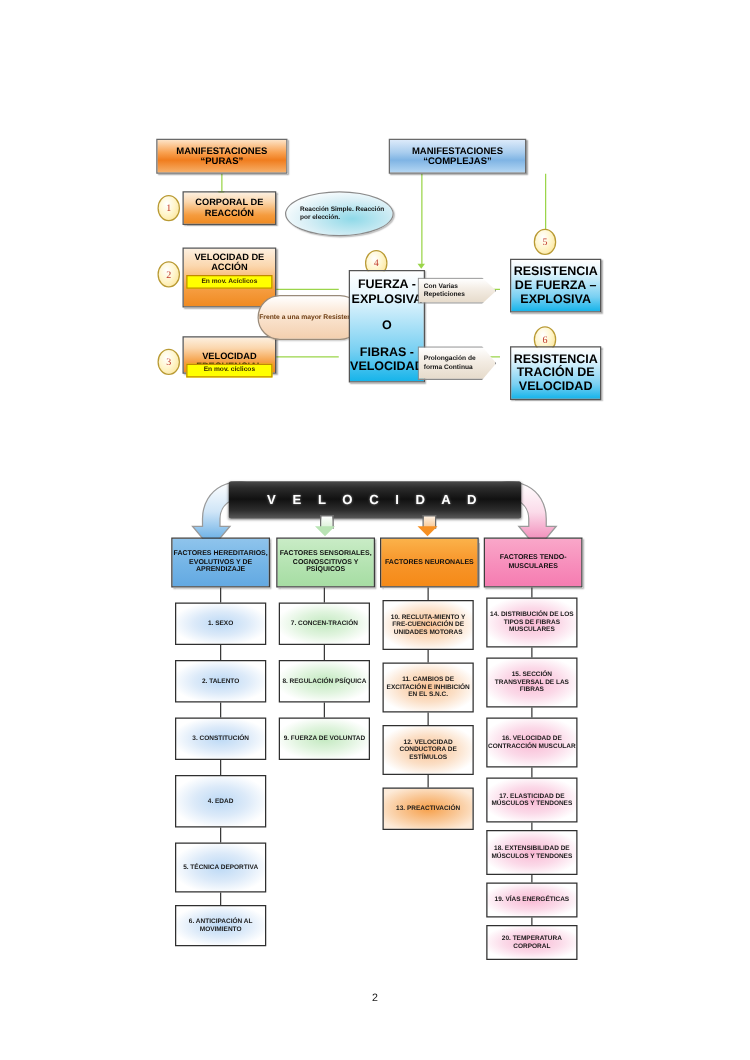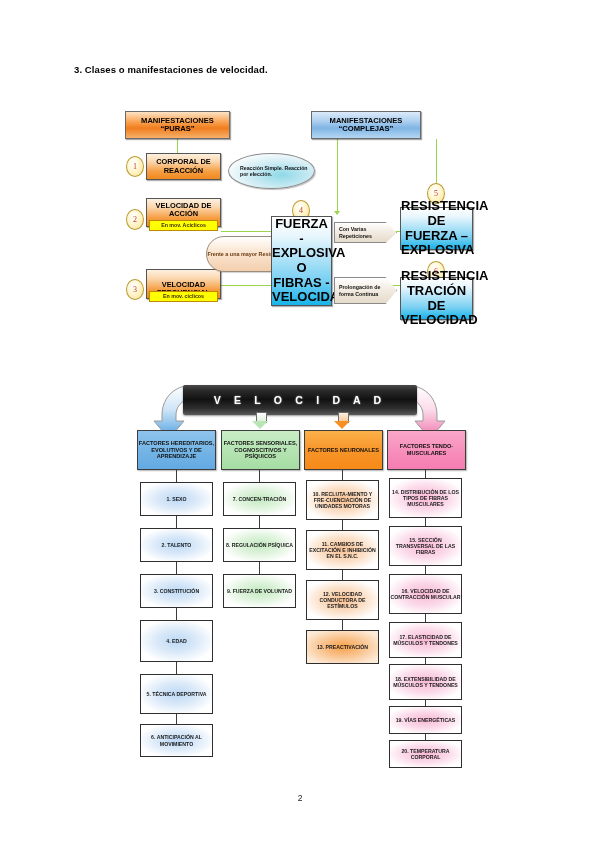--- a/index.html
+++ b/index.html
@@ -43,22 +43,23 @@
     border:1px solid #6a6a6a;font-size:7.6px;color:#000;
     box-shadow:1px 1px 1px rgba(0,0,0,.35);
   }
   .orangebox{
     background:linear-gradient(to bottom,#fdf0e0 0%,#fbd7ae 30%,#f59c3f 72%,#f08a20 100%);
     border:1px solid #555;font-size:7.4px;
     box-shadow:1px 1px 1px rgba(0,0,0,.3);
   }
   .cyanbox{
     background:linear-gradient(to bottom,#ffffff 0%,#e7f6fd 22%,#79d0f2 72%,#16b4ea 100%);
-    border:1px solid #555;font-size:13px;
+    border:1px solid #555;font-size:10px;
     box-shadow:1px 1px 1px rgba(0,0,0,.3);
+    margin-left:8px;
   }
   .yellowtag{
     position:absolute;box-sizing:border-box;
     background:#ffff00;border:1px solid #c08a00;
     display:flex;align-items:center;justify-content:center;
     font-size:5.3px;font-weight:bold;color:#3a2a00;text-align:center;
     line-height:1;
   }
   .numcircle{
     position:absolute;box-sizing:border-box;
@@ -165,21 +166,20 @@
   .da-orange .stem{background:linear-gradient(to bottom,#fdf0e2,#f9c48a);}
   .da-orange .head{border-top-color:#f69023;}
 
   .curvearrow{position:absolute;}
 </style>
 </head>
 <body>
 
 <div class="page">
 
-  <div class="heading" id="h3">3. Clases o manifestaciones de velocidad.</div>
 
   <div>
 
     <div class="gline v" style="left:177px;top:139px;height:16px;"></div>
     <div class="gl-arrow" style="left:174px;top:153px;"></div>
 
     <div class="gline v" style="left:337px;top:139px;height:74px;"></div>
     <div class="gl-arrow" style="left:334px;top:211px;"></div>
     <div class="gline v" style="left:436px;top:139px;height:49px;"></div>
     <div class="gl-arrow" style="left:433px;top:186px;"></div>
@@ -199,21 +199,21 @@
     <div class="numcircle" style="left:126px;top:156px;">
       <span>1</span>
     </div>
     <div class="box orangebox" style="left:146px;top:153px;width:75px;height:27px;">
       <span class="txt">CORPORAL DE REACCIÓN</span>
     </div>
 
     <div class="numcircle" style="left:126px;top:209px;">
       <span>2</span>
     </div>
-    <div class="box orangebox" style="left:146px;top:198px;width:75px;height:29px;align-items:flex-start;padding-top:3px;">
+    <div class="box orangebox" style="left:146px;top:198px;width:75px;height:48px;align-items:flex-start;padding-top:3px;">
       <span class="txt">VELOCIDAD DE ACCIÓN</span>
     </div>
     <div class="yellowtag" style="left:149px;top:220px;width:69px;height:11px;">
       <span>En mov. Acíclicos</span>
     </div>
 
     <div class="numcircle" style="left:126px;top:279px;">
       <span>3</span>
     </div>
     <div class="box orangebox" style="left:146px;top:269px;width:75px;height:30px;align-items:flex-start;padding-top:11px;">

